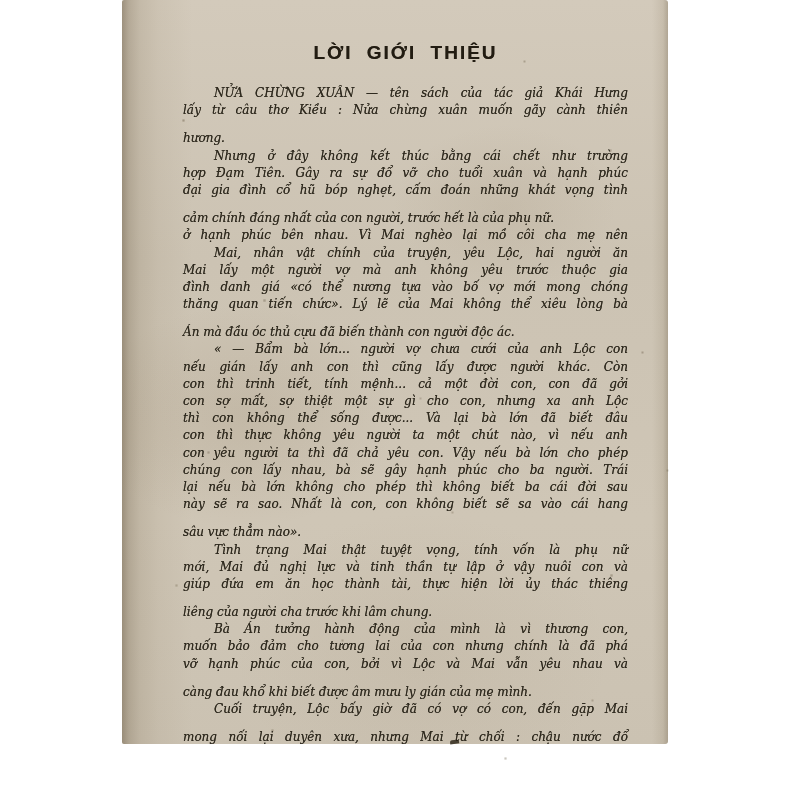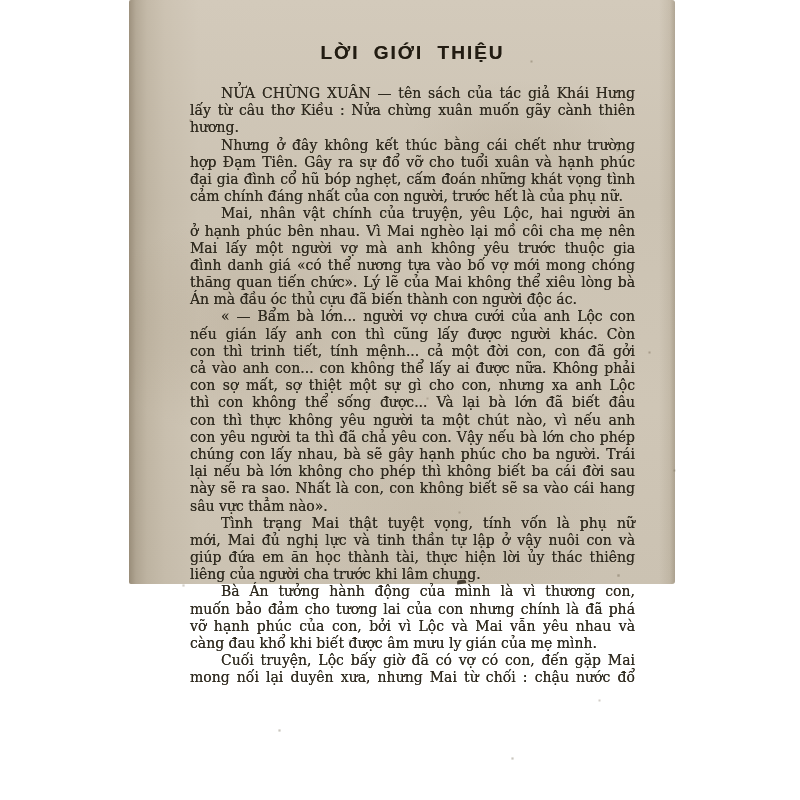--- a/index.html
+++ b/index.html
@@ -9,23 +9,23 @@
     height: 800px;
     overflow: hidden;
     font-family: "DejaVu Serif", serif;
   }
   body { background: var(--bg, #ffffff); position: relative; }
 
   
   .page {
     position: absolute;
     top: 0;
-    left: 129px;
+    left: 122px;
     width: 546px;
-    height: 584px;
+    height: 744px;
     background:
       radial-gradient(220px 160px at 22% 56%, rgba(128,108,78,0.14), rgba(128,108,78,0) 70%),
       radial-gradient(160px 120px at 70% 28%, rgba(128,108,78,0.10), rgba(128,108,78,0) 70%),
       radial-gradient(260px 200px at 55% 88%, rgba(150,132,104,0.10), rgba(150,132,104,0) 72%),
       linear-gradient(180deg, #d3cabb 0%, #ccc3b3 35%, #cfc6b6 70%, #cbc2b2 100%);
     border-radius: 2px 3px 3px 2px;
   }
 
   
   .gutter-shadow {
@@ -105,62 +105,62 @@
     text-shadow: 0 0 0.6px rgba(34,28,18,0.75);
   }
 
   .page-body {
     position: absolute;
     top: 85px;
     left: 61px;
     width: 445px;
     color: var(--ink, #2f2a1f);
     font-family: "DejaVu Serif", serif;
-    font-size: 14px;
+    font-style: italic;
+    font-size: 12px;
     text-shadow: 0 0 0.45px rgba(47,42,31,0.85);
   }
 
   .line {
     line-height: 17.2px;
     height: 17.2px;
     text-align: justify;
     text-align-last: justify;
     white-space: normal;
     overflow: visible;
   }
   .line.first { text-indent: 31px; }
-  .line.last  { text-align-last: left; }
+  .line.last  { text-align-last: left; margin-top: 11px; }
   .line.last.stretch { text-align-last: justify; }
 </style>
 </head>
 <body>
 
 <div class="page">
   <div class="gutter-shadow"></div>
   <div class="edge-shadow"></div>
   <div class="speckles"></div>
   <h1 class="title">LỜI GIỚI THIỆU</h1>
   <div class="page-body">
       <div class="line first">NỬA CHỪNG XUÂN — tên sách của tác giả Khái Hưng</div>
       <div class="line">lấy từ câu thơ Kiều : Nửa chừng xuân muốn gãy cành thiên</div>
       <div class="line last">hương.</div>
       <div class="line first">Nhưng ở đây không kết thúc bằng cái chết như trường</div>
       <div class="line">hợp Đạm Tiên. Gây ra sự đổ vỡ cho tuổi xuân và hạnh phúc</div>
       <div class="line">đại gia đình cổ hũ bóp nghẹt, cấm đoán những khát vọng tình</div>
       <div class="line last">cảm chính đáng nhất của con người, trước hết là của phụ nữ.</div>
+      <div class="line">ở hạnh phúc bên nhau. Vì Mai nghèo lại mồ côi cha mẹ nên</div>
       <div class="line first">Mai, nhân vật chính của truyện, yêu Lộc, hai người ăn</div>
-      <div class="line">ở hạnh phúc bên nhau. Vì Mai nghèo lại mồ côi cha mẹ nên</div>
       <div class="line">Mai lấy một người vợ mà anh không yêu trước thuộc gia</div>
       <div class="line">đình danh giá «có thể nương tựa vào bố vợ mới mong chóng</div>
       <div class="line">thăng quan tiến chức». Lý lẽ của Mai không thể xiêu lòng bà</div>
       <div class="line last">Án mà đầu óc thủ cựu đã biến thành con người độc ác.</div>
       <div class="line first">« — Bẩm bà lớn... người vợ chưa cưới của anh Lộc con</div>
       <div class="line">nếu gián lấy anh con thì cũng lấy được người khác. Còn</div>
       <div class="line">con thì trinh tiết, tính mệnh... cả một đời con, con đã gởi</div>
-      <div class="line">cả vào anh con... con không thể lấy ai được nữa. Không phải</div>
       <div class="line">con sợ mất, sợ thiệt một sự gì cho con, nhưng xa anh Lộc</div>
       <div class="line">thì con không thể sống được... Và lại bà lớn đã biết đâu</div>
       <div class="line">con thì thực không yêu người ta một chút nào, vì nếu anh</div>
       <div class="line">con yêu người ta thì đã chả yêu con. Vậy nếu bà lớn cho phép</div>
       <div class="line">chúng con lấy nhau, bà sẽ gây hạnh phúc cho ba người. Trái</div>
       <div class="line">lại nếu bà lớn không cho phép thì không biết ba cái đời sau</div>
       <div class="line">này sẽ ra sao. Nhất là con, con không biết sẽ sa vào cái hang</div>
       <div class="line last">sâu vực thẳm nào».</div>
       <div class="line first">Tình trạng Mai thật tuyệt vọng, tính vốn là phụ nữ</div>
       <div class="line">mới, Mai đủ nghị lực và tinh thần tự lập ở vậy nuôi con và</div>

